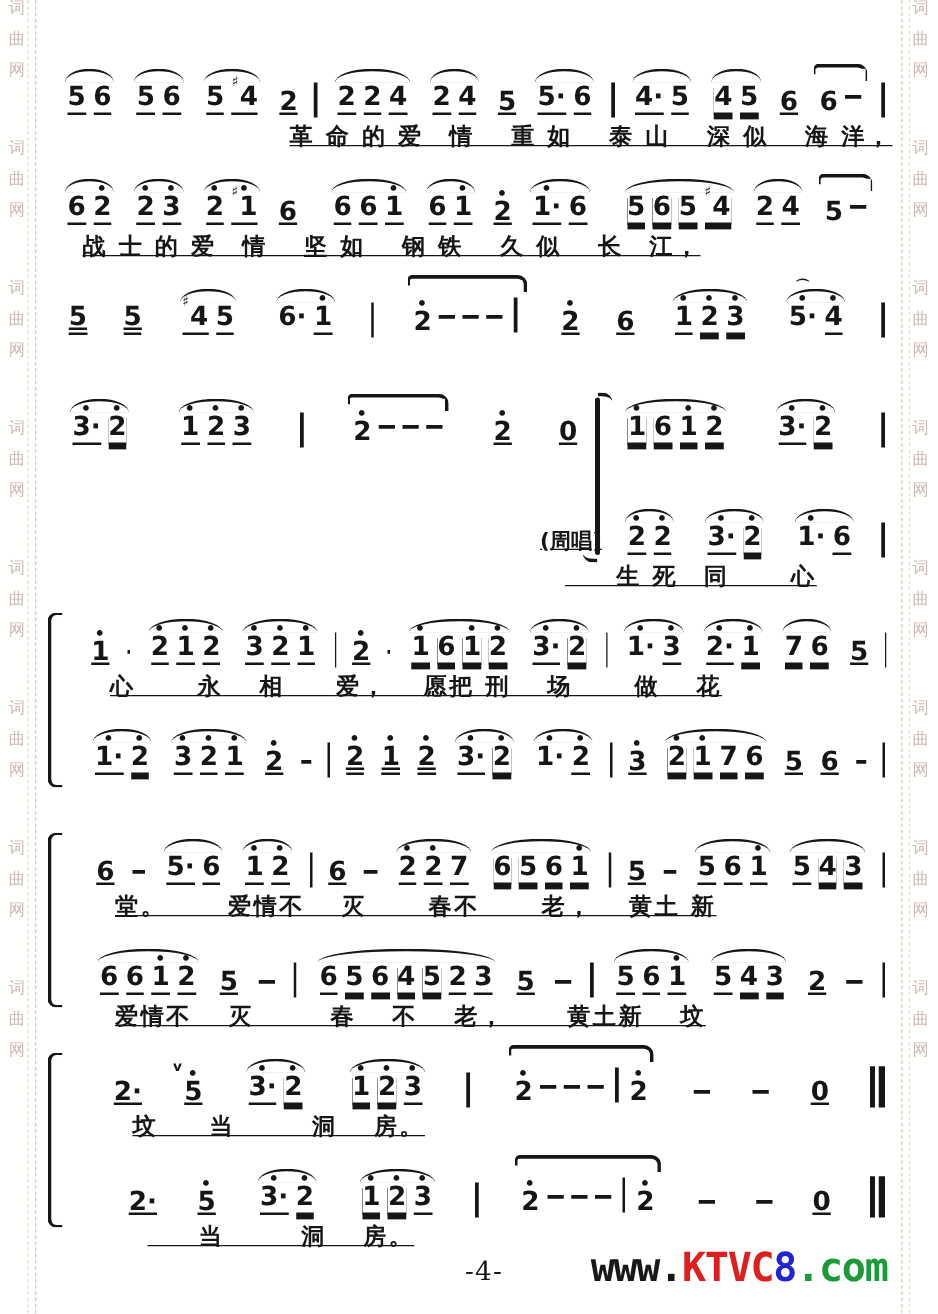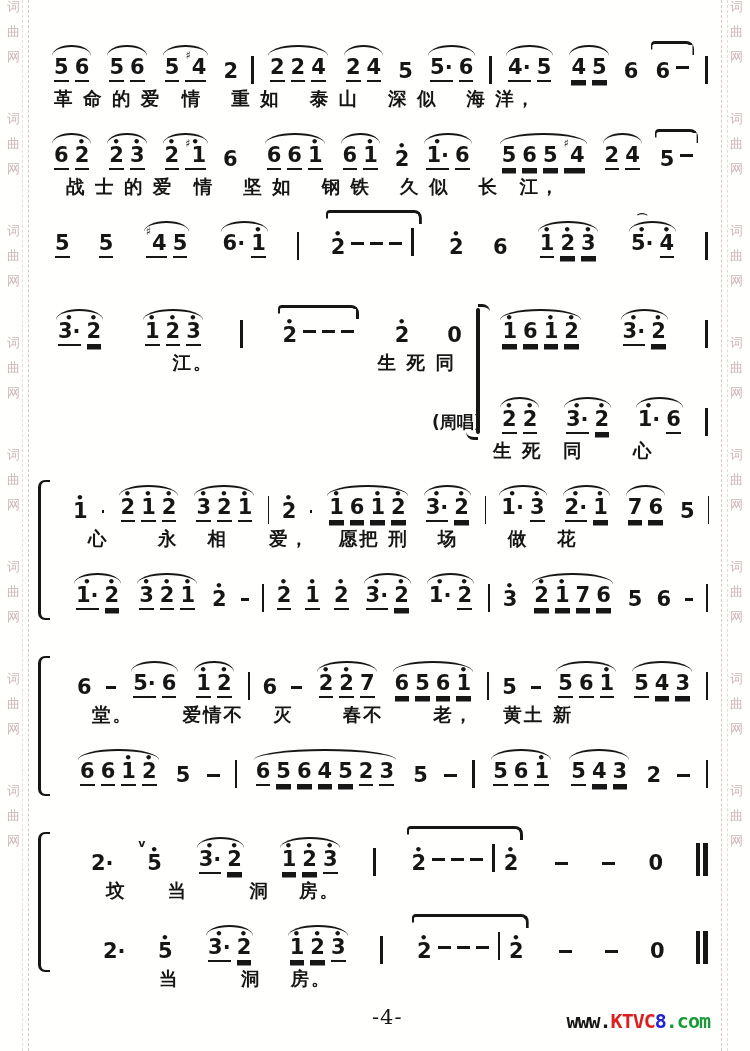--- a/index.html
+++ b/index.html
@@ -10,21 +10,21 @@
   .wm-left{left:0;}
   .wm-right{right:0;}
   .wm-left::after{content:"";position:absolute;right:5px;top:0;bottom:0;border-right:1px dashed #d8c7c7;}
   .wm-left::before{content:"";position:absolute;right:11px;top:0;bottom:0;border-right:1px dashed #e7dcdc;}
   .wm-right::after{content:"";position:absolute;left:5px;top:0;bottom:0;border-left:1px dashed #d8c7c7;}
   .wm-right::before{content:"";position:absolute;left:11px;top:0;bottom:0;border-left:1px dashed #e7dcdc;}
   .wm .ch{display:block;font-size:13px;line-height:1;margin:0 0 12px 7px;}
   .wm-right .ch{margin:0 0 12px 14px;}
   .wm .gap{display:block;height:37px;}
   
-  .content{position:absolute;left:40px;right:36px;top:30px;z-index:3;}
+  .content{position:absolute;left:40px;right:36px;top:40px;z-index:3;text-decoration:underline;}
   .system{position:relative;height:88px;}
   .pair{position:relative;}
   .pair::before{content:"";position:absolute;left:-2px;top:10px;bottom:26px;width:9px;
       border-left:3.5px solid #161616;border-top:2.5px solid #161616;border-bottom:2.5px solid #161616;
       border-radius:7px 0 0 7px;}
   .notes{display:flex;align-items:flex-end;justify-content:space-between;height:52px;padding-top:16px;box-sizing:border-box;}
   .lyrics{height:30px;font-size:18.5px;font-weight:700;letter-spacing:2px;white-space:pre;margin-top:4px;}
   .vlabel{font-size:17px;font-weight:700;white-space:nowrap;margin-right:2px;}
   
   .tok{position:relative;display:inline-block;font-weight:700;font-size:21px;line-height:1;margin:0 7px;}
@@ -52,21 +52,21 @@
   .mid-brace::before{content:"";position:absolute;left:4px;top:0;bottom:0;width:4px;background:#161616;border-radius:2px;}
   .mid-brace::after{content:"";position:absolute;right:-6px;top:-4px;width:12px;height:10px;
       border-top:3px solid #161616;border-top-right-radius:8px;}
   .mid-brace .hk{position:absolute;left:-6px;bottom:-6px;width:12px;height:10px;
       border-bottom:3px solid #161616;border-bottom-left-radius:8px;}
   
   .footer{position:absolute;left:0;right:0;bottom:8px;height:44px;z-index:4;}
   .pageno{position:absolute;left:372px;bottom:14px;font-size:21px;font-weight:400;
           font-family:"DejaVu Serif",serif;letter-spacing:1px;}
   .site{position:absolute;right:40px;bottom:10px;font-family:"DejaVu Sans Mono",monospace;
-        font-weight:700;font-size:20px;letter-spacing:-1px;}
+        font-weight:700;font-size:32px;letter-spacing:-1px;}
 </style>
 </head>
 <body>
 
 <div class="sheet">
   <div class="wm wm-left" id="wm-left">
       <span class="ch" style="color: rgb(205, 183, 183);">词</span>
       <span class="ch" style="color: rgb(205, 183, 183);">曲</span>
       <span class="ch" style="color: rgb(205, 183, 183);">网</span>
       <span class="gap"></span>
@@ -146,21 +146,21 @@
           <span class="grp arc"><span class="tok u1">2</span><span class="tok u1">4</span></span>
           <span class="tok">5</span>
           <span class="grp arc"><span class="tok u1">5·</span><span class="tok u1">6</span></span>
           <span class="bar"></span>
           <span class="grp arc"><span class="tok u1">4·</span><span class="tok u1">5</span></span>
           <span class="grp arc"><span class="tok u2">4</span><span class="tok u2">5</span></span>
           <span class="tok">6</span>
           <span class="grp line"><span class="tok">6</span><span class="tok dash"></span></span>
           <span class="bar"></span>
         </div>
-        <div class="lyrics" style="margin-left: 14px;">革 命 的 爱　情　 重 如　 泰 山　 深 似　 海 洋，</div>
+        <div class="lyrics" style="margin-left: 26px; text-align: right;">革 命 的 爱　情　 重 如　 泰 山　 深 似　 海 洋，</div>
       </div>
       <div class="system">
         <div class="notes" style="margin-left: 4px; justify-content: space-between;">
           <span class="grp arc"><span class="tok u1">6</span><span class="tok u1">2<span class="dA">•</span></span></span>
           <span class="grp arc"><span class="tok u1">2<span class="dA">•</span></span><span class="tok u1">3<span class="dA">•</span></span></span>
           <span class="grp arc"><span class="tok u1">2<span class="dA">•</span></span><span class="tok u1"><span class="sharp">♯</span>1<span class="dA">•</span></span></span>
           <span class="tok">6</span>
           <span class="bar"></span>
           <span class="grp arc"><span class="tok u1">6</span><span class="tok u1">6</span><span class="tok u1">1<span class="dA">•</span></span></span>
           <span class="grp arc"><span class="tok u1">6</span><span class="tok u1">1<span class="dA">•</span></span></span>
@@ -194,21 +194,20 @@
           <span class="grp arc"><span class="tok u1">3·<span class="dA">•</span></span><span class="tok u2">2<span class="dA">•</span></span></span>
           <span class="grp arc"><span class="tok u1">1<span class="dA">•</span></span><span class="tok u1">2<span class="dA">•</span></span><span class="tok u1">3<span class="dA">•</span></span></span>
           <span class="bar"></span>
           <span class="grp line"><span class="tok">2<span class="dA">•</span></span><span class="tok dash"></span><span class="tok dash"></span><span class="tok dash"></span></span>
           <span class="tok">2<span class="dA">•</span></span>
           <span class="tok">0</span>
           <span class="grp arc"><span class="tok u2">1<span class="dA">•</span></span><span class="tok u2">6</span><span class="tok u2">1<span class="dA">•</span></span><span class="tok u2">2<span class="dA">•</span></span></span>
           <span class="grp arc"><span class="tok u1">3·<span class="dA">•</span></span><span class="tok u2">2<span class="dA">•</span></span></span>
           <span class="bar"></span>
         </div>
-        <div class="lyrics" style="margin-left: 30px;">　　　　　江。　　　　　　　　生 死 同</div>
         <div class="mid-brace">
           <span class="hk"></span>
         </div>
       </div>
       <div class="system">
         <div class="notes" style="margin-left: 392px;">
           <span class="vlabel">(周唱)</span>
           <span class="grp arc"><span class="tok u1">2<span class="dA">•</span></span><span class="tok u1">2<span class="dA">•</span></span></span>
           <span class="grp arc"><span class="tok u1">3·<span class="dA">•</span></span><span class="tok u2">2<span class="dA">•</span></span></span>
           <span class="grp arc"><span class="tok">1·<span class="dA">•</span></span><span class="tok u1">6</span></span>
@@ -289,20 +288,21 @@
             <span class="grp arc"><span class="tok u1">6</span><span class="tok u2">5</span><span class="tok u2">6</span><span class="tok u2">4</span><span class="tok u2">5</span><span class="tok u1">2</span><span class="tok u1">3</span></span>
             <span class="tok">5</span>
             <span class="tok dash"></span>
             <span class="bar"></span>
             <span class="grp arc"><span class="tok u1">5</span><span class="tok u1">6</span><span class="tok u1">1<span class="dA">•</span></span></span>
             <span class="grp arc"><span class="tok u1">5</span><span class="tok u2">4</span><span class="tok u2">3</span></span>
             <span class="tok">2</span>
             <span class="tok dash"></span>
             <span class="bar"></span>
           </div>
+          <div class="lyrics" style="margin-left: 52px;">爱情不　 灭　　　春　 不　 老，　　 黄土新　 坟</div>
         </div>
       </div>
       <div class="pair">
         <div class="system">
           <div class="notes" style="margin-left: 44px;">
             <span class="tok">2·</span>
             <span class="tok">5<span class="dA">•</span><span class="breath">v</span></span>
             <span class="grp arc"><span class="tok u1">3·<span class="dA">•</span></span><span class="tok u2">2<span class="dA">•</span></span></span>
             <span class="grp arc"><span class="tok u2">1<span class="dA">•</span></span><span class="tok u2">2<span class="dA">•</span></span><span class="tok u1">3<span class="dA">•</span></span></span>
             <span class="bar"></span>

